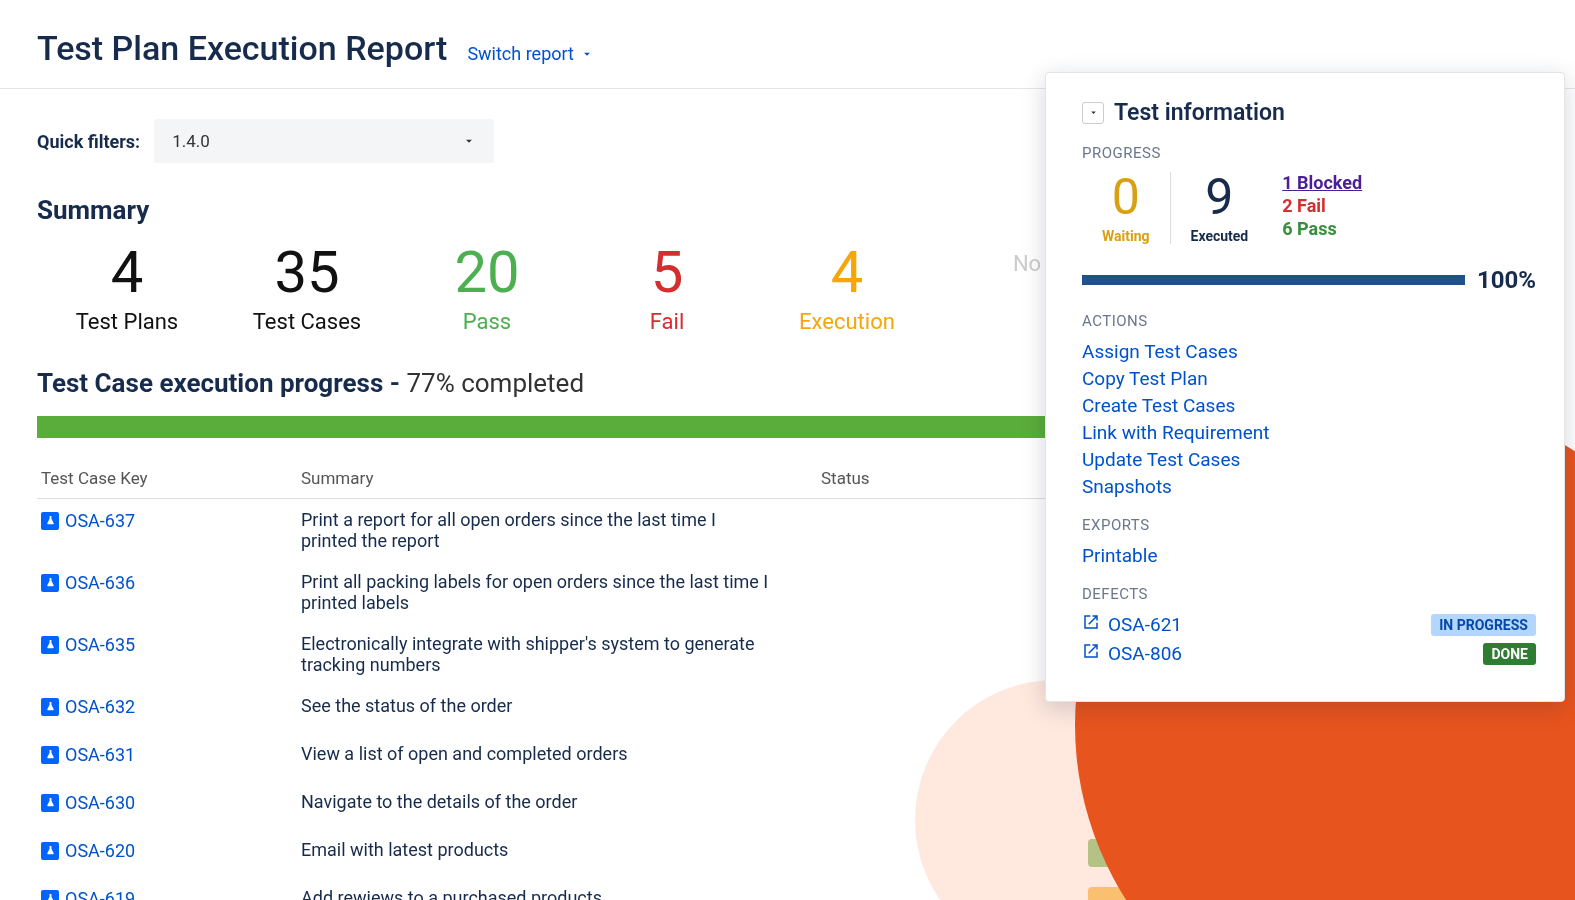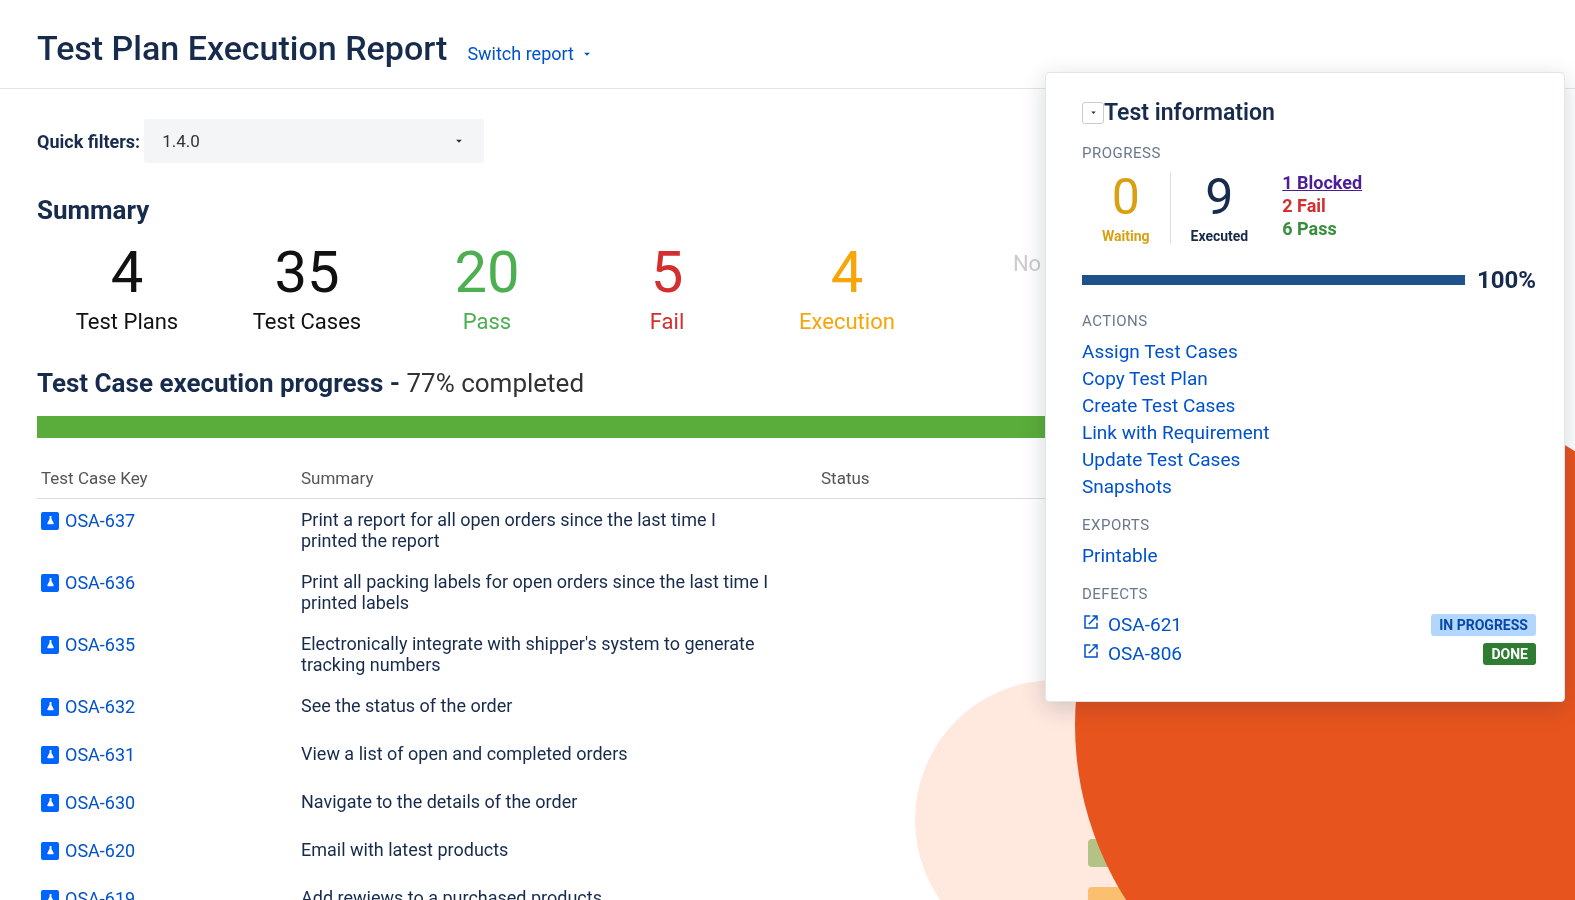--- a/index.html
+++ b/index.html
@@ -33,21 +33,21 @@
   gap: 6px;
 }
 .switch-report svg { width: 14px; height: 14px; fill: #0052cc; }
 
 .content {
   padding: 30px 37px 0 37px;
 }
 .filters-row {
   display: flex;
   align-items: center;
-  gap: 4px;
+  gap: 14px;
   margin-bottom: 32px;
 }
 .filters-label {
   font-size: 18px;
   font-weight: 700;
 }
 .filter-select {
   background: #f4f5f7;
   border: none;
   padding: 12px 48px 12px 18px;
@@ -182,20 +182,21 @@
   background: #fff;
   border: 1px solid #e5e5e5;
   border-radius: 4px;
   box-shadow: 0 6px 24px rgba(9,30,66,0.18);
   padding: 26px 28px 30px 36px;
   z-index: 5;
 }
 .panel-header {
   display: flex;
   align-items: center;
+  gap: 10px;
   margin-bottom: 18px;
 }
 .collapse-btn {
   width: 22px;
   height: 22px;
   border: 1px solid #ccc;
   border-radius: 3px;
   display: flex;
   align-items: center;
   justify-content: center;

